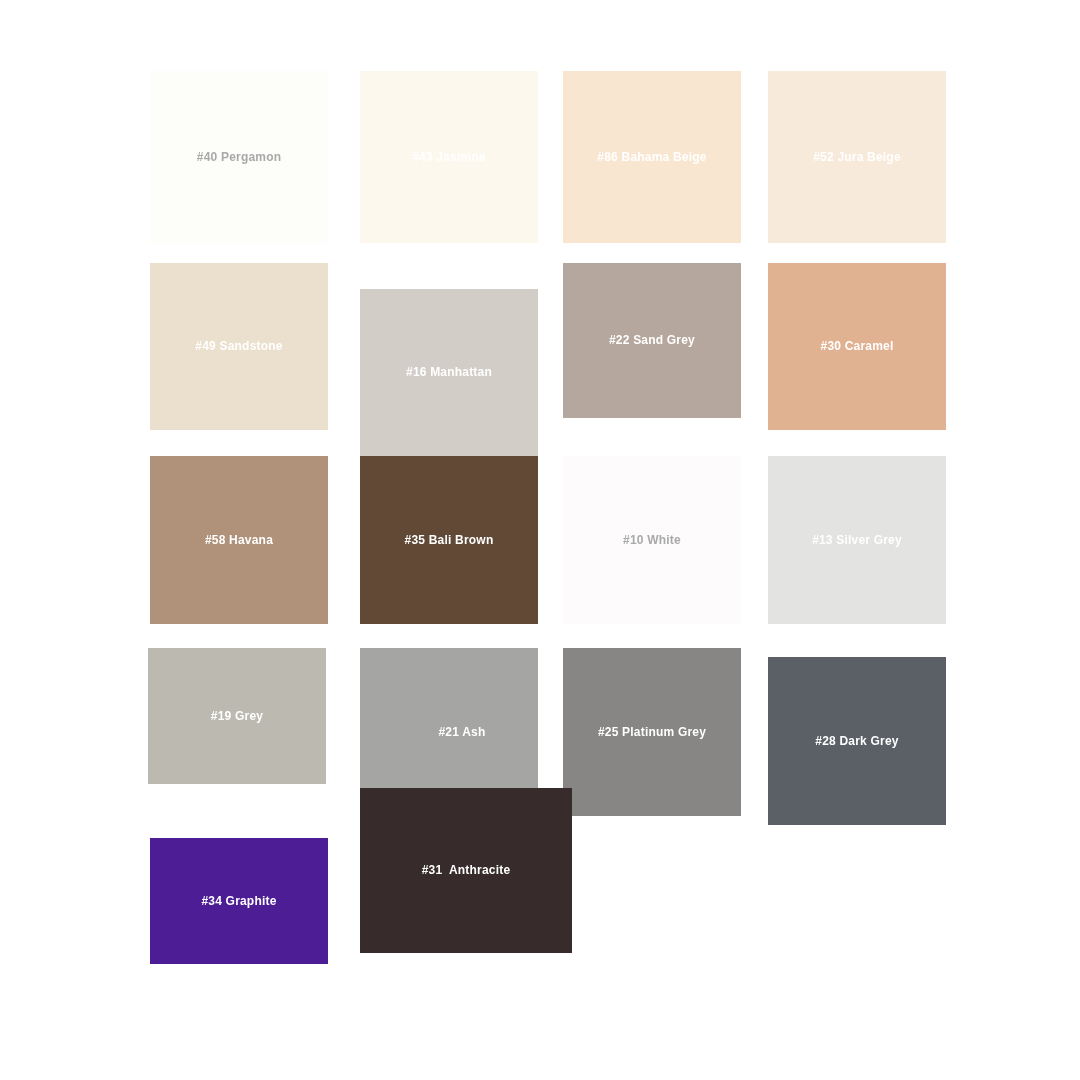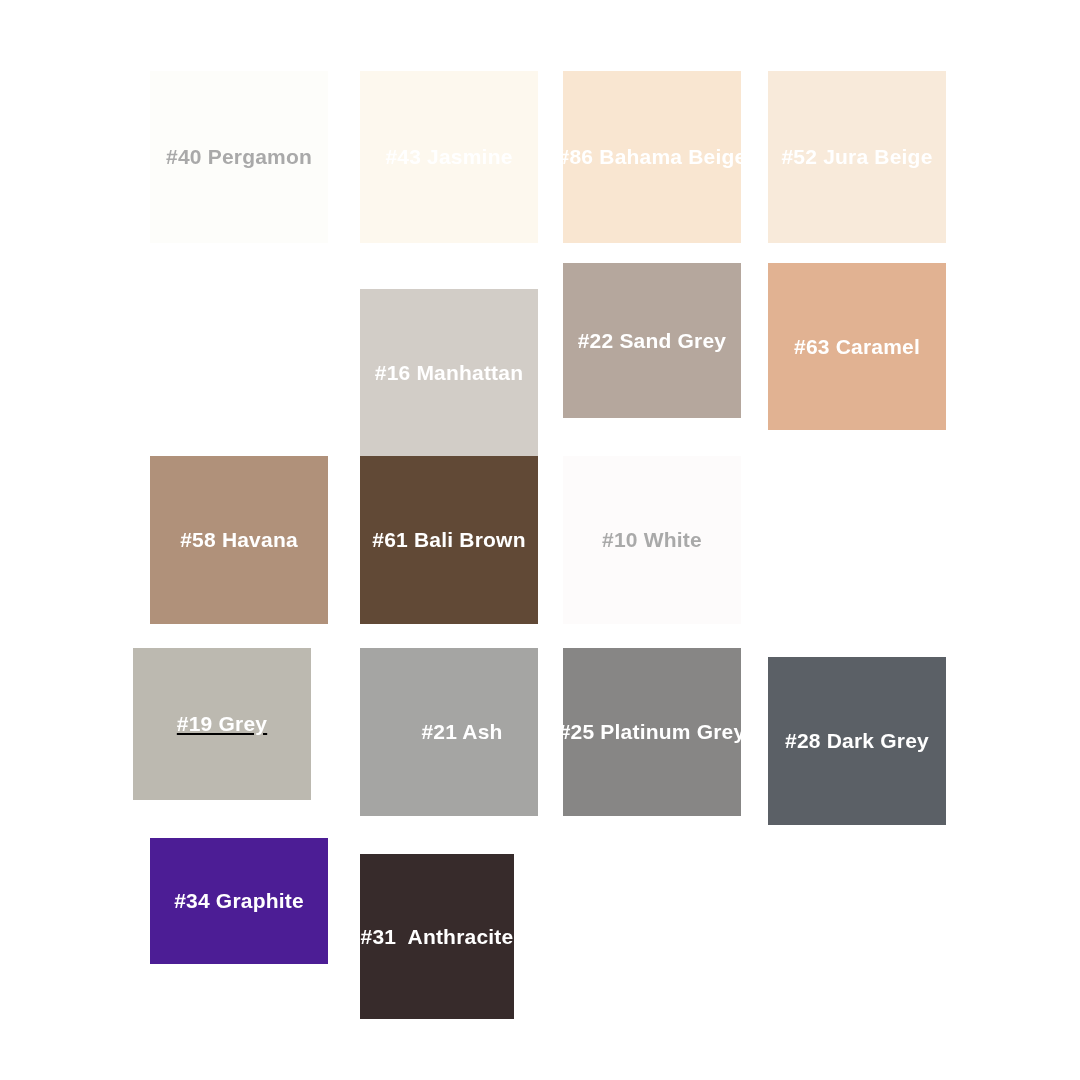--- a/index.html
+++ b/index.html
@@ -26,21 +26,21 @@
 
   .swatch {
     position: absolute;
     display: flex;
     align-items: center;
     justify-content: center;
     box-sizing: border-box;
   }
 
   .swatch-label {
-    font-size: 21px;
+    font-size: 12px;
     font-weight: 700;
     letter-spacing: 0.2px;
     white-space: pre;
     text-align: center;
     line-height: 1.2;
   }
 </style>
 </head>
 <body style="background: rgb(255, 255, 255);">
 
@@ -50,49 +50,55 @@
     </div>
     <div class="swatch" style="left: 360px; top: 71px; width: 178px; height: 172px; background: rgb(253, 248, 238);">
       <span class="swatch-label" style="color: rgb(255, 255, 255);">#43 Jasmine</span>
     </div>
     <div class="swatch" style="left: 563px; top: 71px; width: 178px; height: 172px; background: rgb(249, 230, 209);">
       <span class="swatch-label" style="color: rgb(255, 255, 255);">#86 Bahama Beige</span>
     </div>
     <div class="swatch" style="left: 768px; top: 71px; width: 178px; height: 172px; background: rgb(248, 234, 218);">
       <span class="swatch-label" style="color: rgb(255, 255, 255);">#52 Jura Beige</span>
     </div>
+    <div class="swatch" style="left: 150px; top: 263px; width: 178px; height: 167px; background: rgb(235, 224, 205);">
+      <span class="swatch-label" style="color: rgb(255, 255, 255);">#49 Sandstone</span>
+    </div>
     <div class="swatch" style="left: 360px; top: 263px; width: 178px; height: 167px; background: rgb(210, 205, 199); margin-top: 26px;">
       <span class="swatch-label" style="color: rgb(255, 255, 255);">#16 Manhattan</span>
     </div>
     <div class="swatch" style="left: 563px; top: 263px; width: 178px; height: 155px; background: rgb(181, 167, 157);">
       <span class="swatch-label" style="color: rgb(255, 255, 255);">#22 Sand Grey</span>
     </div>
     <div class="swatch" style="left: 768px; top: 263px; width: 178px; height: 167px; background: rgb(225, 178, 146);">
-      <span class="swatch-label" style="color: rgb(255, 255, 255);">#63 Caramel</span>
+      <span class="swatch-label" style="color: rgb(255, 255, 255);">#30 Caramel</span>
     </div>
     <div class="swatch" style="left: 150px; top: 456px; width: 178px; height: 168px; background: rgb(176, 145, 122);">
       <span class="swatch-label" style="color: rgb(255, 255, 255);">#58 Havana</span>
     </div>
     <div class="swatch" style="left: 360px; top: 456px; width: 178px; height: 168px; background: rgb(97, 73, 54);">
-      <span class="swatch-label" style="color: rgb(255, 255, 255);">#61 Bali Brown</span>
+      <span class="swatch-label" style="color: rgb(255, 255, 255);">#35 Bali Brown</span>
     </div>
     <div class="swatch" style="left: 563px; top: 456px; width: 178px; height: 168px; background: rgb(253, 251, 251);">
       <span class="swatch-label" style="color: rgb(169, 169, 169);">#10 White</span>
     </div>
-    <div class="swatch" style="left: 133px; top: 648px; width: 178px; height: 152px; background: rgb(188, 185, 176); text-decoration: underline;">
+    <div class="swatch" style="left: 768px; top: 456px; width: 178px; height: 168px; background: rgb(227, 227, 225);">
+      <span class="swatch-label" style="color: rgb(255, 255, 255);">#13 Silver Grey</span>
+    </div>
+    <div class="swatch" style="left: 148px; top: 648px; width: 178px; height: 136px; background: rgb(188, 185, 176);">
       <span class="swatch-label" style="color: rgb(255, 255, 255);">#19 Grey</span>
     </div>
     <div class="swatch" style="left: 360px; top: 648px; width: 178px; height: 168px; background: rgb(165, 165, 163);">
       <span class="swatch-label" style="color: rgb(255, 255, 255); margin-left: 26px;">#21 Ash</span>
     </div>
     <div class="swatch" style="left: 563px; top: 648px; width: 178px; height: 168px; background: rgb(135, 134, 133);">
       <span class="swatch-label" style="color: rgb(255, 255, 255);">#25 Platinum Grey</span>
     </div>
     <div class="swatch" style="left: 768px; top: 648px; width: 178px; height: 168px; background: rgb(91, 96, 102); margin-top: 9px;">
       <span class="swatch-label" style="color: rgb(255, 255, 255);">#28 Dark Grey</span>
     </div>
     <div class="swatch" style="left: 150px; top: 838px; width: 178px; height: 126px; background: #4c1d95;">
       <span class="swatch-label" style="color: rgb(255, 255, 255);">#34 Graphite</span>
     </div>
-    <div class="swatch" style="left: 360px; top: 854px; width: 154px; height: 165px; background: rgb(55, 43, 43);">
+    <div class="swatch" style="left: 360px; top: 788px; width: 212px; height: 165px; background: rgb(55, 43, 43);">
       <span class="swatch-label" style="color: rgb(255, 255, 255);">#31  Anthracite</span>
     </div>
   </div>
 
 </body></html>

